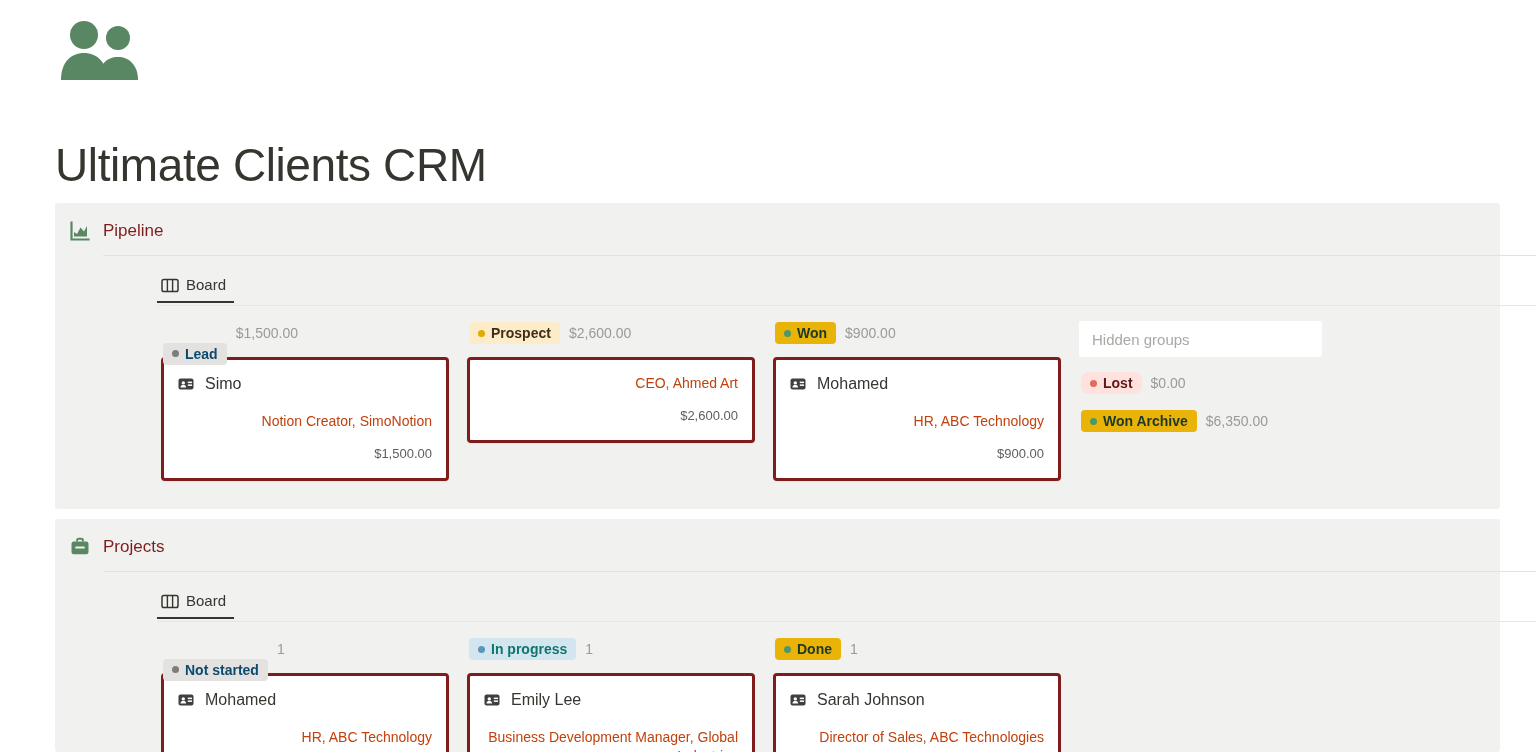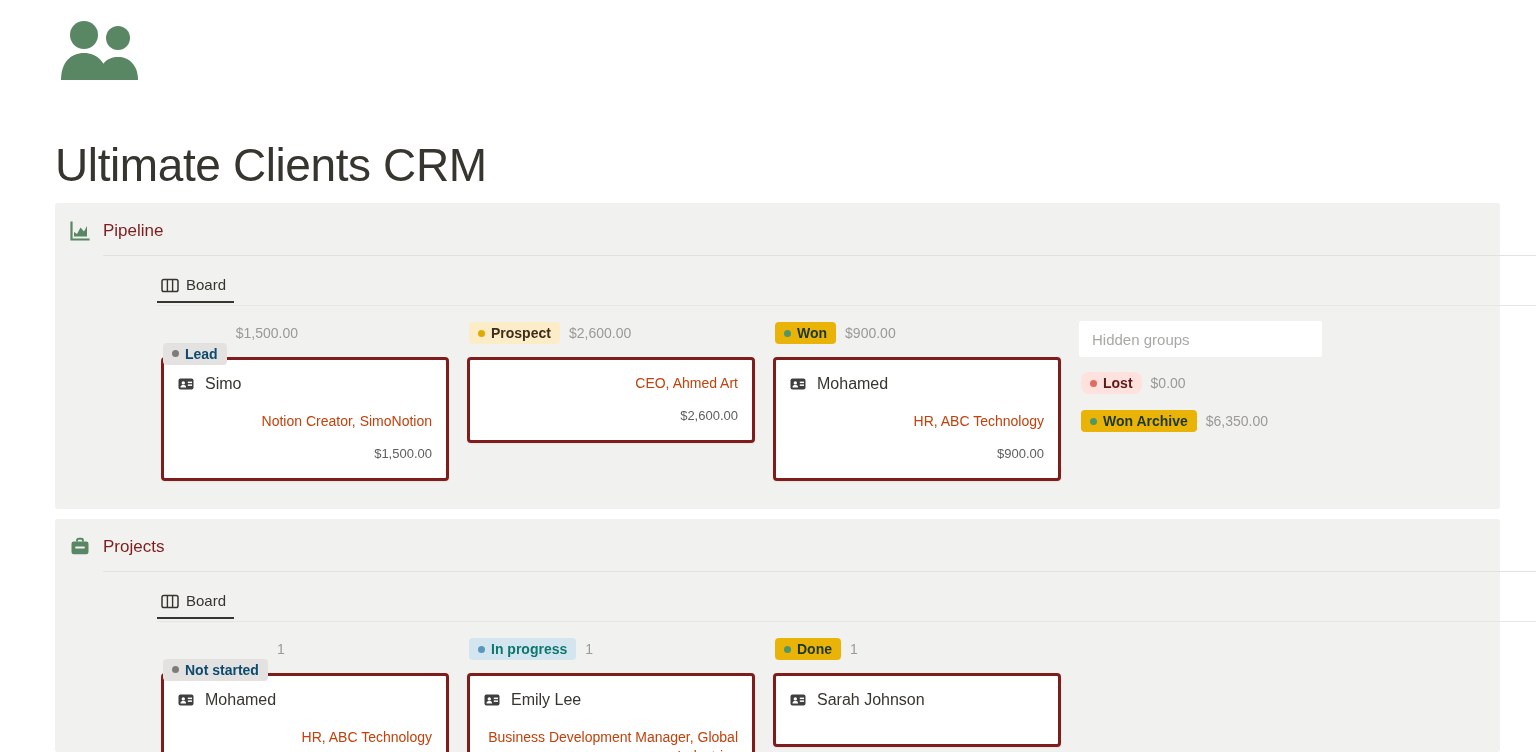--- a/index.html
+++ b/index.html
@@ -452,19 +452,20 @@
               <svg viewBox="0 0 16 16" width="16" height="16" aria-hidden="true">
                 <rect x="0.5" y="2.5" width="15" height="11" rx="2" fill="#3f3f3f"></rect>
                 <circle cx="5.3" cy="6.9" r="1.7" fill="#ffffff"></circle>
                 <path d="M2.5 11.4 C2.5 9.6 3.7 9 5.3 9 C6.9 9 8.1 9.6 8.1 11.4 Z" fill="#ffffff"></path>
                 <rect x="9.8" y="5.6" width="4.2" height="1.5" fill="#ffffff"></rect>
                 <rect x="9.8" y="8.4" width="4.2" height="1.5" fill="#ffffff"></rect>
               </svg>
             </span>
             <span class="card-title">Sarah Johnson</span>
           </div>
+          <div class="card-sub">Director of Sales, ABC Technologies</div>
         </div>
       </div>
 
     </div>
   </div>
 
 </div>
 
 </body></html>

